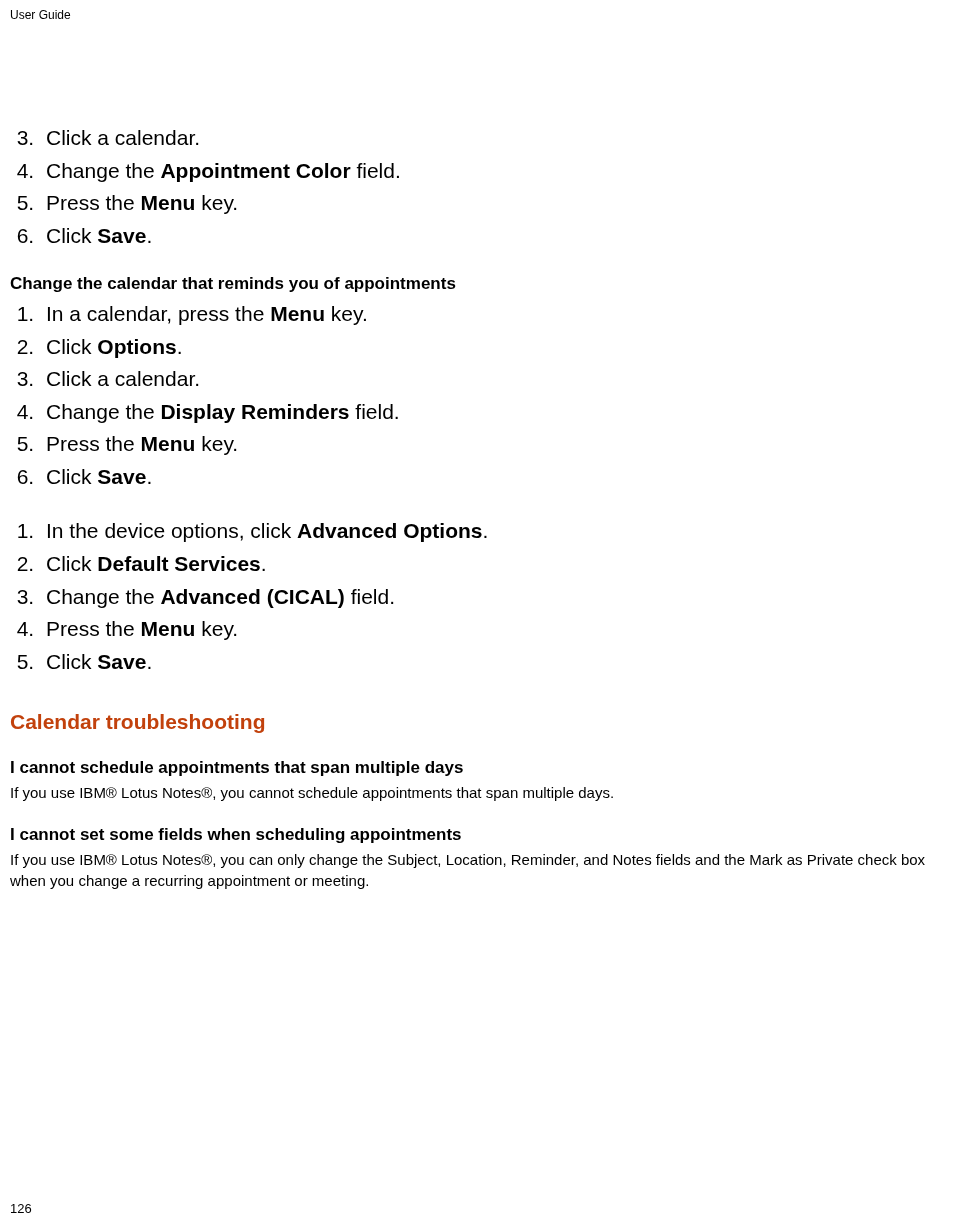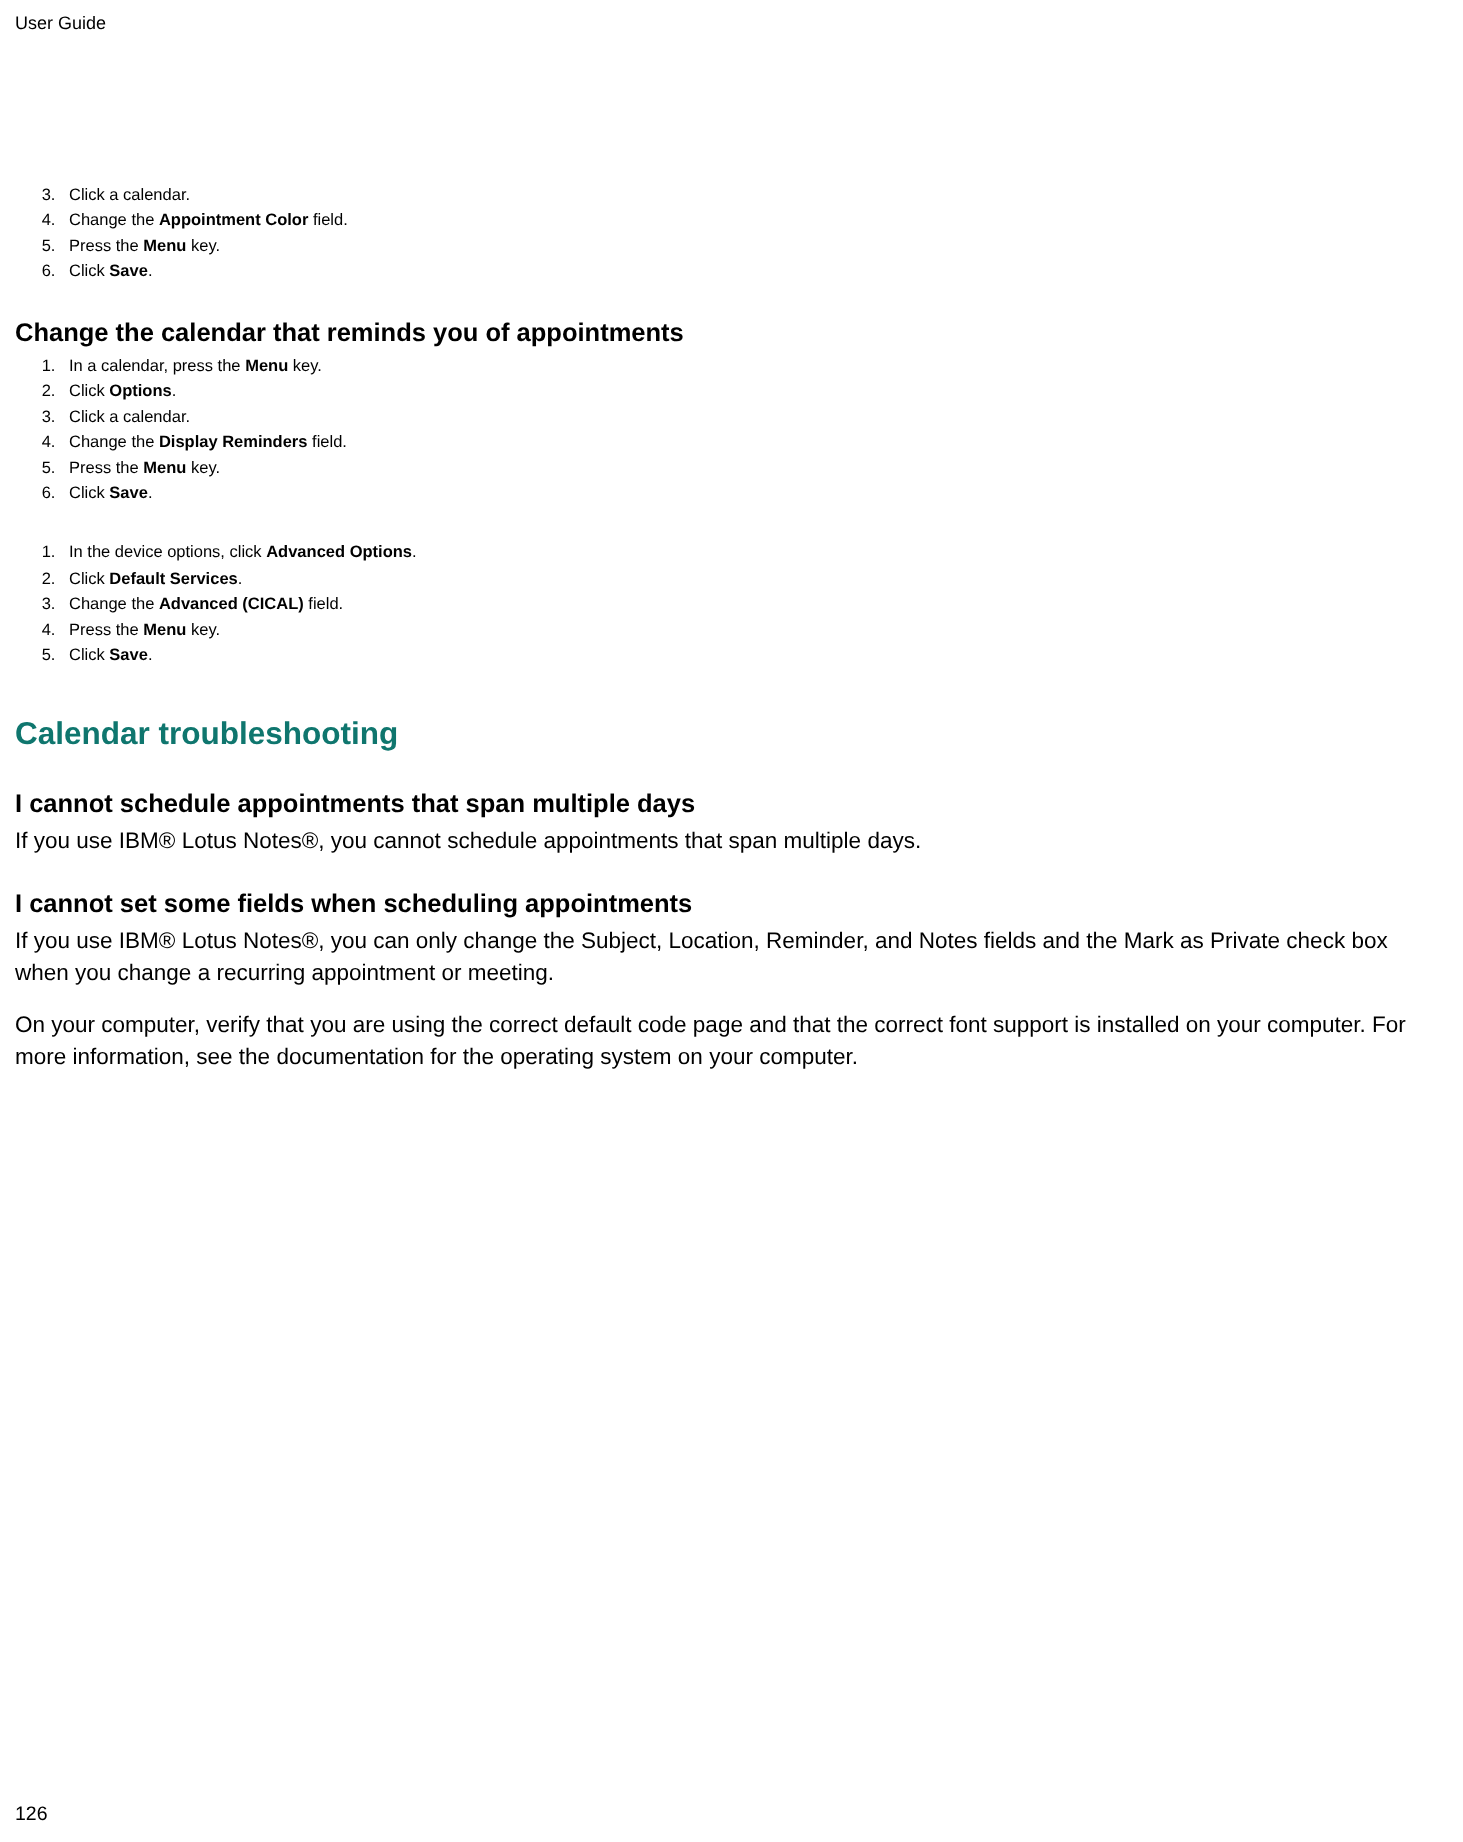--- a/index.html
+++ b/index.html
@@ -24,33 +24,33 @@
   }
   .content {
     padding-left: 0px;
   }
   ol.steps {
     margin: 0 0 22px 0;
     padding-left: 30px;
     list-style: decimal;
   }
   ol.steps li {
-    font-size: 11px;
+    font-size: 21px;
     line-height: 1.55;
     padding-left: 6px;
   }
   .h3 {
     font-size: 17px;
     font-weight: 700;
     margin: 22px 0 4px 0;
   }
   .h2 {
     font-size: 21px;
     font-weight: 700;
-    color: #0f766e;
+    color: #c2410c;
     margin: 32px 0 24px 0;
   }
   .para {
     font-size: 15px;
     line-height: 1.4;
     margin: 4px 0 14px 0;
   }
   .footer-pagenum {
     position: absolute;
     left: 10px;
@@ -96,18 +96,17 @@
       </ol>
 
     <div class="h2">Calendar troubleshooting</div>
 
     <div class="h3">I cannot schedule appointments that span multiple days</div>
     <div class="para">If you use IBM® Lotus Notes®, you cannot schedule appointments that span multiple days.</div>
 
     <div class="h3">I cannot set some fields when scheduling appointments</div>
     <div class="para">If you use IBM® Lotus Notes®, you can only change the Subject, Location, Reminder, and Notes fields and the Mark as Private check box when you change a recurring appointment or meeting.</div>
 
-    <div class="para">On your computer, verify that you are using the correct default code page and that the correct font support is installed on your computer. For more information, see the documentation for the operating system on your computer.</div>
 
   </div>
 
   <div class="footer-pagenum">126</div>
 </div>
 
 </body></html>

